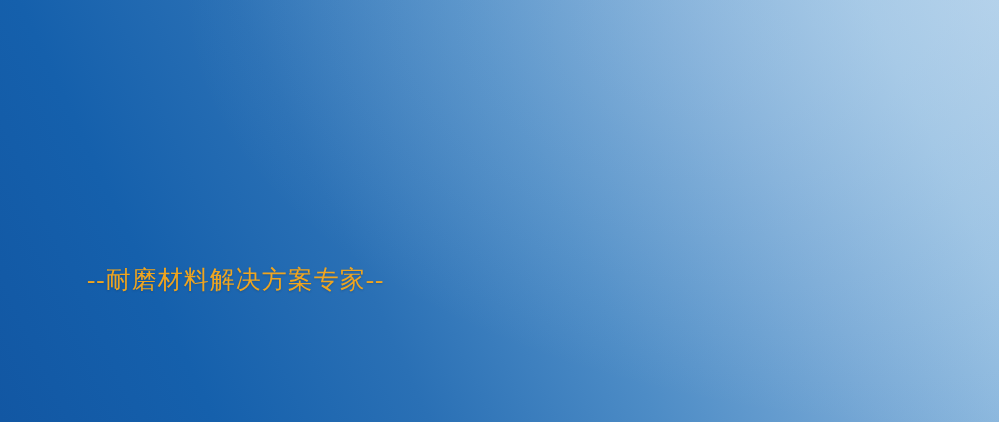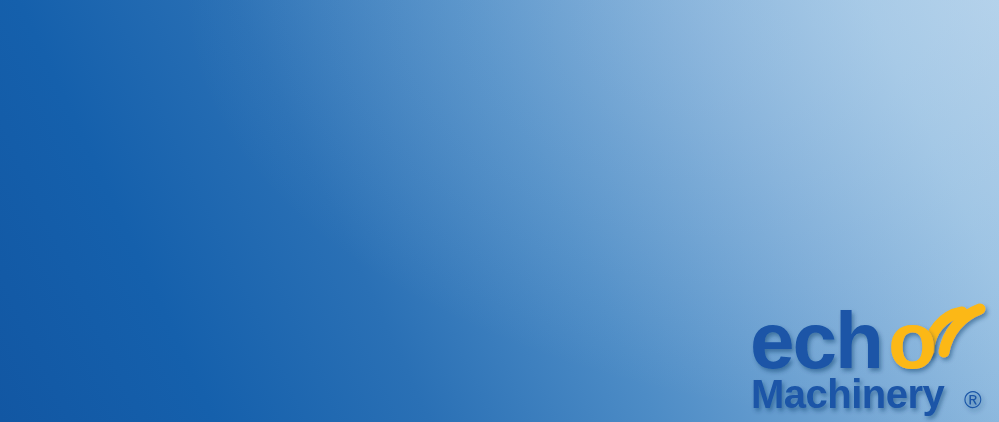--- a/index.html
+++ b/index.html
@@ -72,39 +72,16 @@
     z-index: 4;
   }
   .logo svg { display: block; }
 </style>
 </head>
 <body>
 
 <div id="banner">
 
 
+  <div class="subtitle">--耐磨材料解决方案专家--</div>
 
-  <div class="logo">
-    <svg width="251" height="126" viewBox="0 0 251 126" xmlns="http://www.w3.org/2000/svg" aria-hidden="true">
-      <defs>
-        <filter id="logoShadow" x="-30%" y="-30%" width="180%" height="180%">
-          <feDropShadow dx="2" dy="3" stdDeviation="2.2" flood-color="#0c3560" flood-opacity="0.45"></feDropShadow>
-        </filter>
-      </defs>
-
-      <g filter="url(#logoShadow)">
-        <path d="M181 55 A 40 40 0 0 1 214 16" fill="none" stroke="#fcb813" stroke-width="11" stroke-linecap="round"></path>
-        <path d="M196 56 A 56 56 0 0 1 232 13" fill="none" stroke="#fcb813" stroke-width="11" stroke-linecap="round"></path>
-      </g>
-
-      <g filter="url(#logoShadow)">
-        <text x="2" y="72" font-family="'Liberation Sans','DejaVu Sans',sans-serif" font-size="80" font-weight="bold" letter-spacing="-2" fill="#1a55a7">ech</text>
-        <text x="140" y="72" font-family="'Liberation Sans','DejaVu Sans',sans-serif" font-size="80" font-weight="bold" fill="#fcb813">o</text>
-      </g>
-
-      <g filter="url(#logoShadow)">
-        <text x="3" y="112" font-family="'Liberation Sans','DejaVu Sans',sans-serif" font-size="40" font-weight="bold" letter-spacing="-0.5" fill="#1a55a7">Machinery</text>
-        <text x="216" y="112" font-family="'Liberation Sans','DejaVu Sans',sans-serif" font-size="24" fill="#1a55a7">®</text>
-      </g>
-    </svg>
-  </div>
 
 </div>
 
 </body></html>

